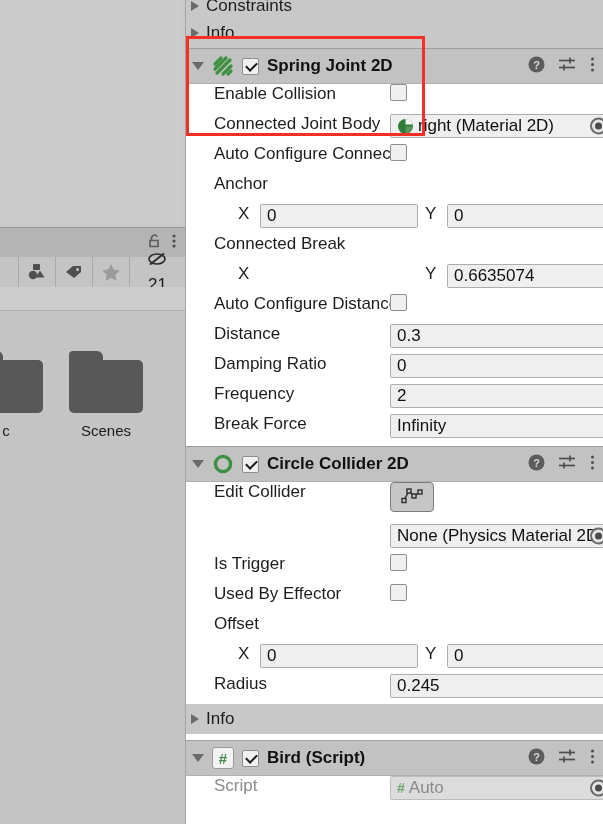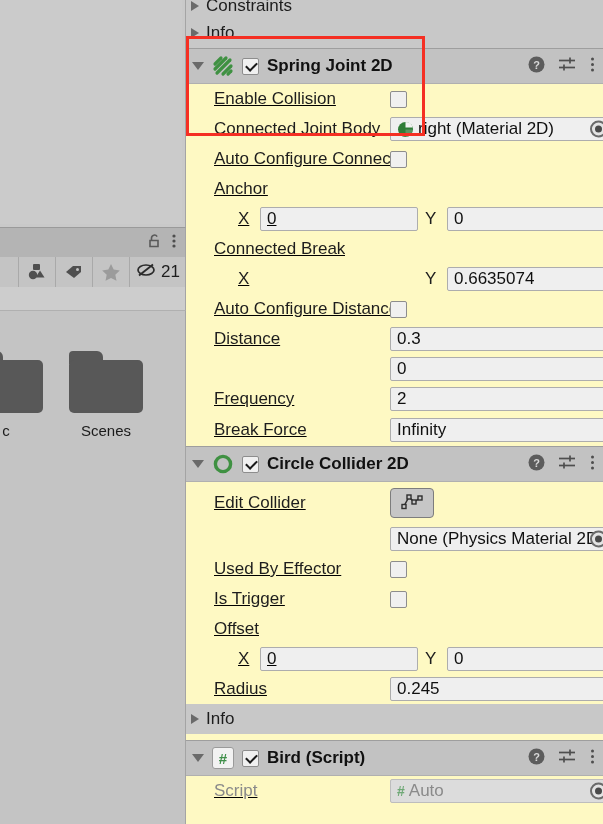--- a/index.html
+++ b/index.html
@@ -33,21 +33,21 @@
   }
   .filter-bar {
     position: absolute; left: 0; top: 257px; width: 186px; height: 30px;
     background: #c4c4c4; border-right: 1px solid #a4a4a4;
     display: flex; align-items: stretch; justify-content: flex-end;
   }
   .filter-btn {
     width: 37px; border-left: 1px solid #a9a9a9;
     display: flex; align-items: center; justify-content: center;
   }
-  .filter-btn.wide { width: 56px; gap: 2px; }
+  .filter-btn.wide { width: 56px; gap: 2px; flex-direction: column; }
   .hidden-count { font-size: 17px; color: #1d1d1d; }
   .breadcrumb-bar {
     position: absolute; left: 0; top: 287px; width: 186px; height: 24px;
     background: #cdcdcd; border-right: 1px solid #a4a4a4;
     border-bottom: 1px solid #b0b0b0;
   }
   .asset-grid {
     position: absolute; left: 0; top: 311px; width: 186px; height: 513px;
     background: #c4c4c4; border-right: 1px solid #a4a4a4;
   }
@@ -63,21 +63,21 @@
   }
   .folder-ico .body {
     position: absolute; left: 0; top: 9px; width: 74px; height: 53px;
     background: #585858; border-radius: 5px;
   }
   .asset-label { font-size: 15px; color: #1b1b1b; margin-top: 9px; }
 
   
   .inspector {
     position: absolute; left: 186px; top: 0; width: 417px; height: 824px;
-    background: #fef9c3; overflow: hidden;
+    background: #ffffff; overflow: hidden;
   }
   .foldout-row {
     height: 27px; display: flex; align-items: center;
     padding-left: 5px; background: #c8c8c8;
   }
   .foldout-row .tri-right {
     width: 0; height: 0; border-left: 8px solid #6a6a6a;
     border-top: 5.5px solid transparent; border-bottom: 5.5px solid transparent;
     margin-right: 7px;
   }
@@ -106,22 +106,22 @@
     border: 1px solid #8d8d8d; border-radius: 2px; flex: none;
     position: relative;
   }
   .chk.on::after {
     content: ""; position: absolute; left: 3px; top: 3px;
     width: 9px; height: 5px; border-left: 2.2px solid #1a1a1a;
     border-bottom: 2.2px solid #1a1a1a; transform: rotate(-45deg);
   }
 
   .prop-row {
-    height: 30px; display: flex; align-items: center;
-    padding-left: 28px; position: relative; text-decoration: underline;
+    height: 30px; display: flex; align-items: flex-start;
+    padding-left: 28px; position: relative;
   }
   .prop-row.sub { padding-left: 52px; }
   .prop-label {
     font-size: 17px; color: #1d1d1d; white-space: nowrap;
     overflow: hidden; flex: none;
   }
   .prop-label.col { width: 178px; }
   .prop-label.dim { color: #8a8a8a; }
   .axis-label { font-size: 17px; color: #1d1d1d; width: 22px; flex: none; }
 
@@ -347,20 +347,21 @@
     <div class="prop-row">
       <span class="prop-label col">Auto Configure Distance</span>
       <span class="chk chk-field"></span>
     </div>
 
     <div class="prop-row">
       <span class="prop-label col">Distance</span>
       <span class="field num">0.3</span>
     </div>
     <div class="prop-row">
+      <span class="prop-label col">Damping Ratio</span>
       <span class="field num">0</span>
     </div>
     <div class="prop-row">
       <span class="prop-label col">Frequency</span>
       <span class="field num">2</span>
     </div>
     <div class="prop-row" style="height:32px">
       <span class="prop-label col">Break Force</span>
       <span class="field num">Infinity</span>
     </div>
@@ -417,25 +418,25 @@
     </div>
 
     <div class="prop-row">
       <span class="field obj">
         <span>None (Physics Material 2D)</span>
         <span class="obj-pick"></span>
       </span>
     </div>
 
     <div class="prop-row">
+      <span class="prop-label col">Is Trigger</span>
+      <span class="chk chk-field"></span>
+    </div>
+    <div class="prop-row">
       <span class="prop-label col">Used By Effector</span>
-      <span class="chk chk-field"></span>
-    </div>
-    <div class="prop-row">
-      <span class="prop-label col">Is Trigger</span>
       <span class="chk chk-field"></span>
     </div>
 
     <div class="prop-row">
       <span class="prop-label">Offset</span>
     </div>
     <div class="prop-row sub">
       <span class="axis-label">X</span>
       <span class="field xf">0</span>
       <span class="axis-label" style="position:absolute;left:239px">Y</span>

